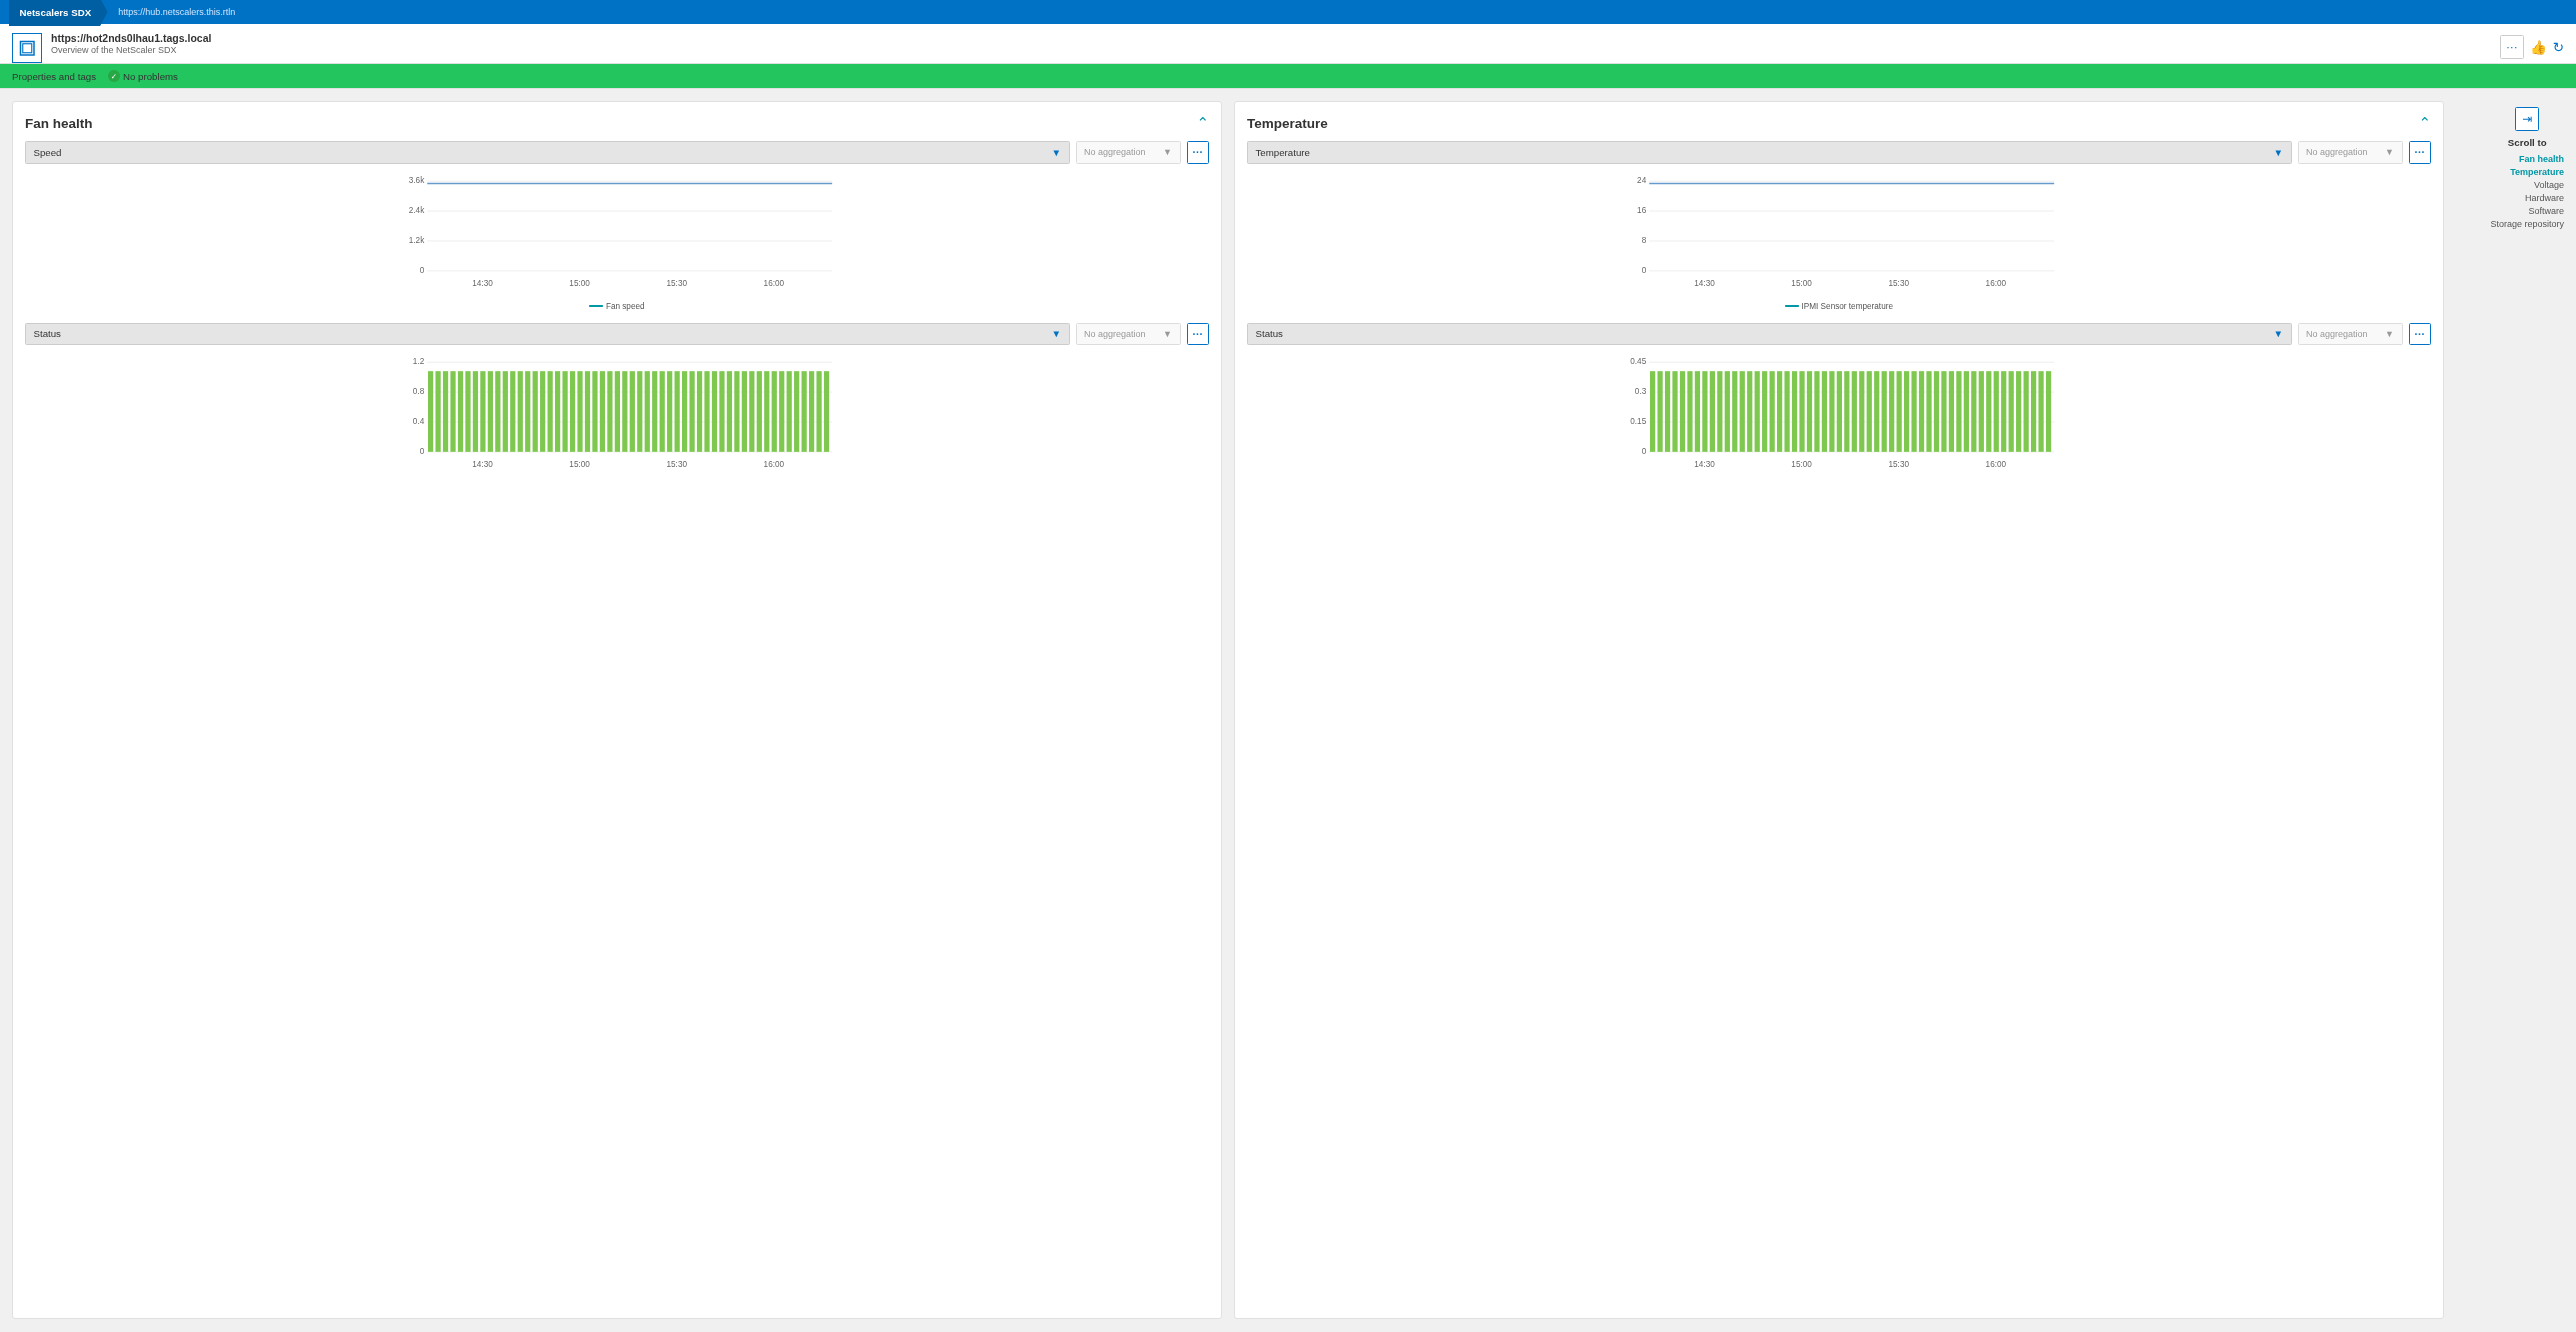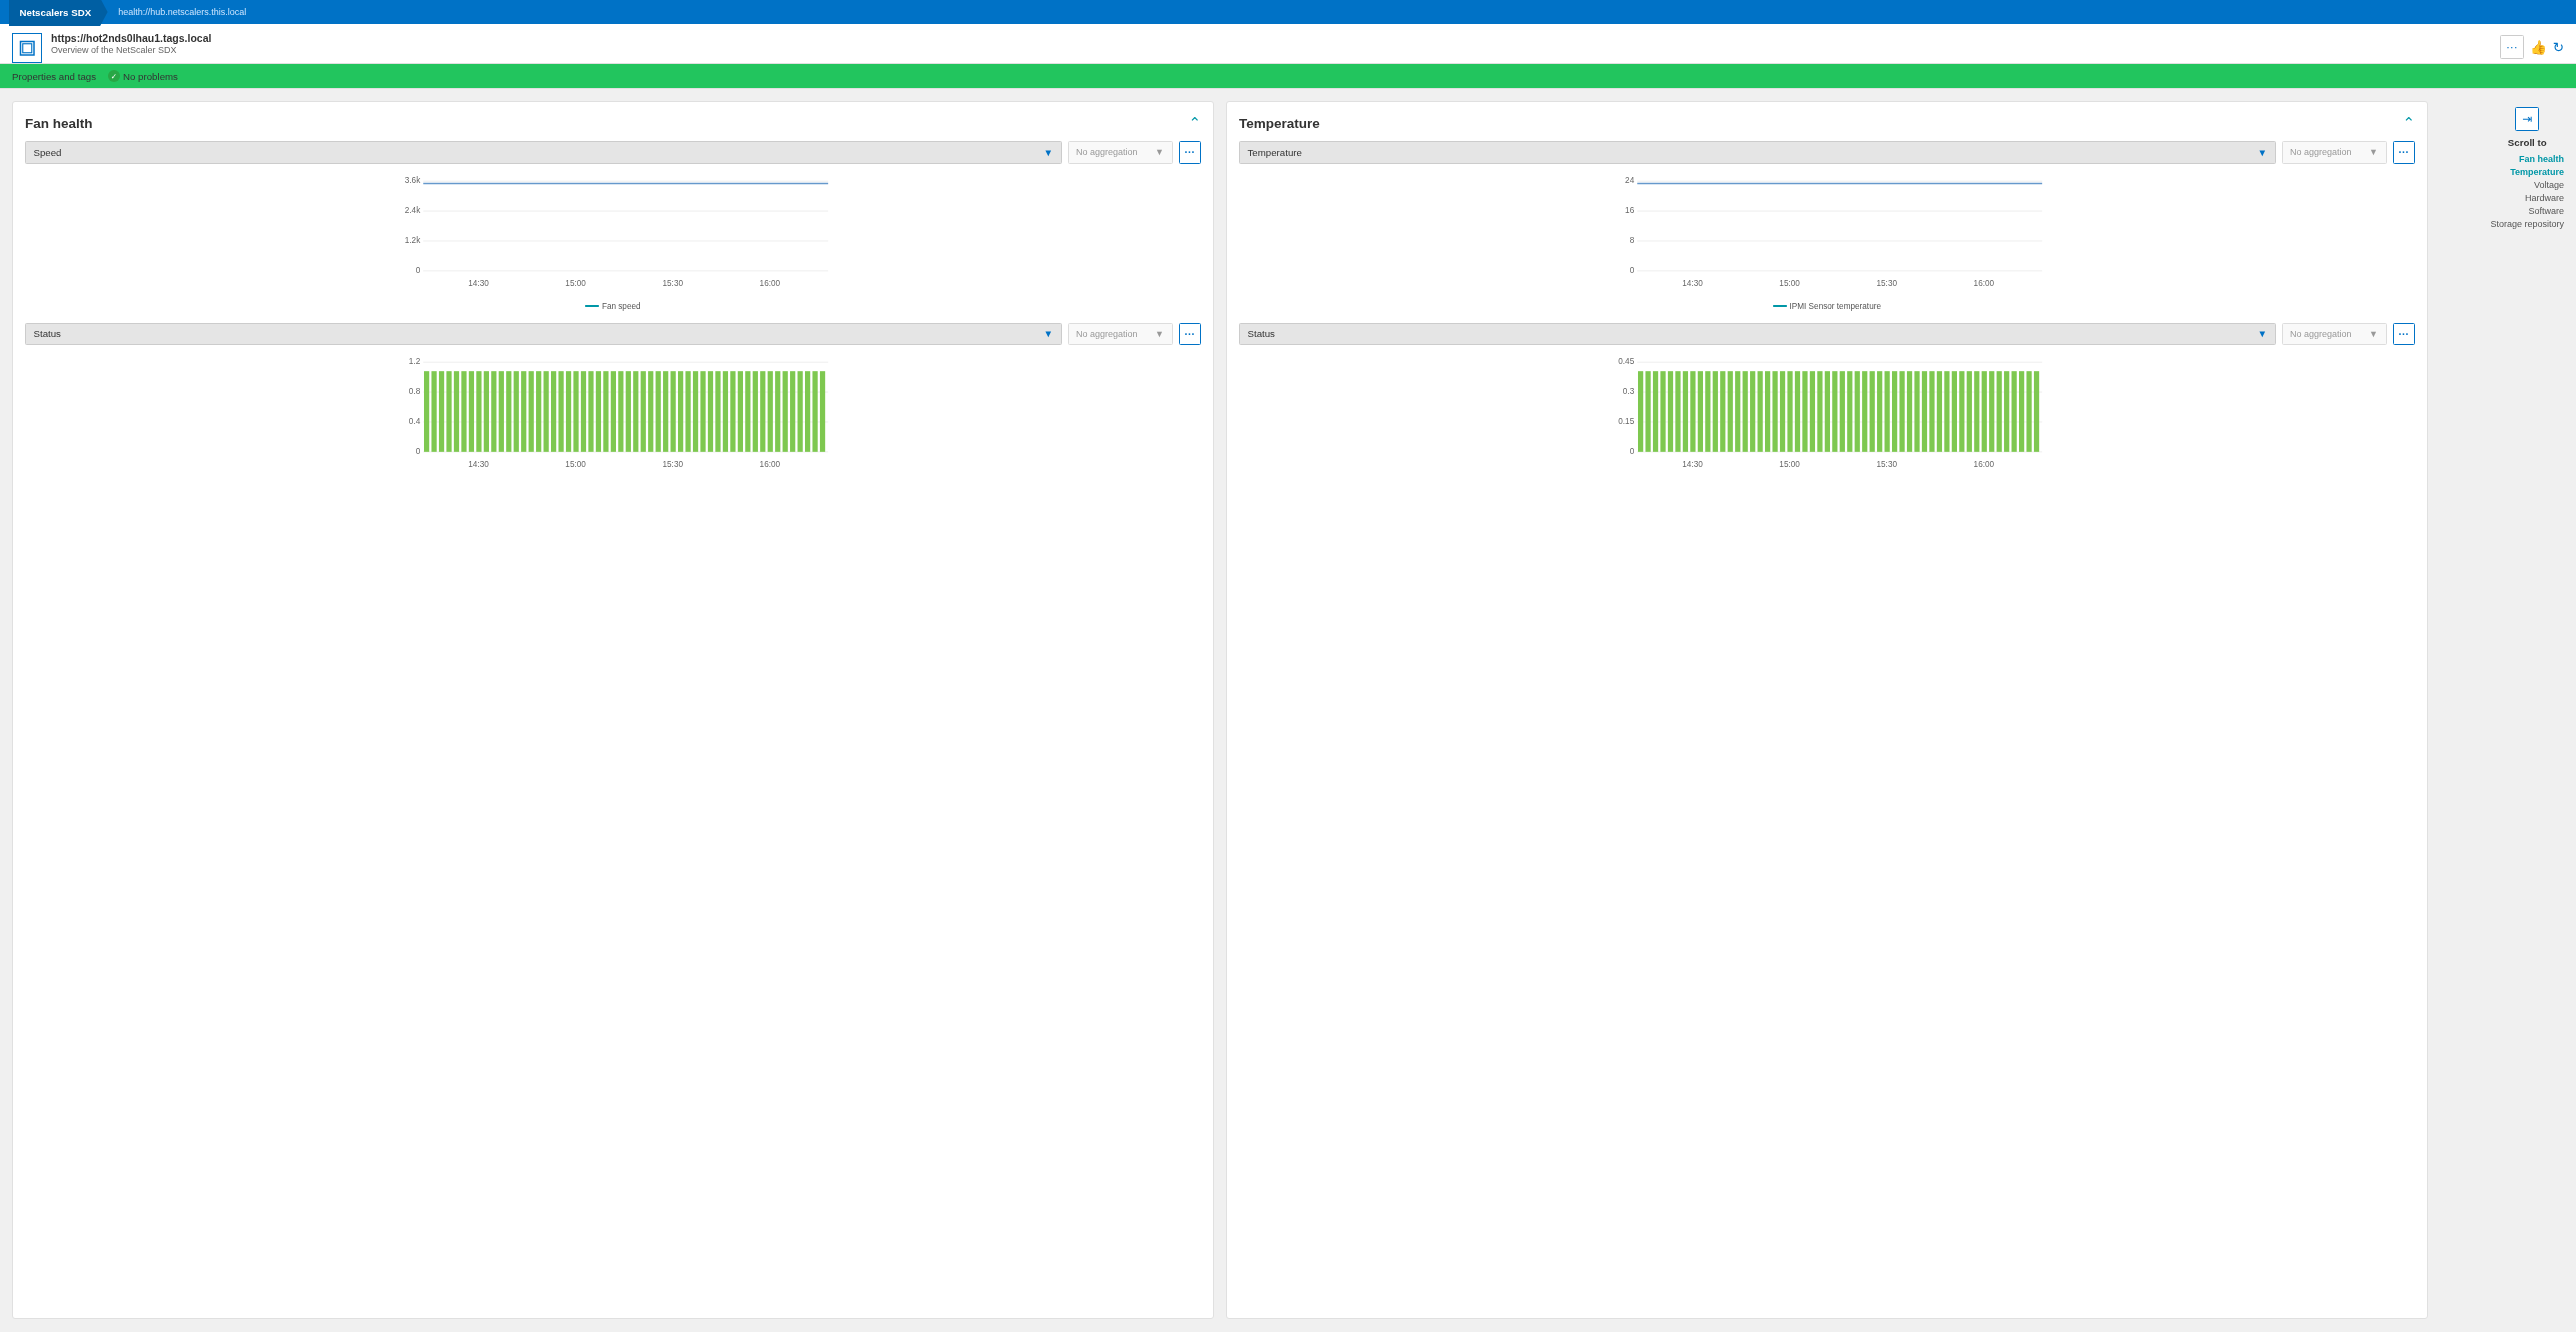--- a/index.html
+++ b/index.html
@@ -119,21 +119,21 @@
       display: flex;
       align-items: center;
       justify-content: center;
       font-size: 7.5px;
     }
 
     
     .main-layout {
       display: flex;
       padding: 12px;
-      gap: 16px;
+      gap: 0;
       min-height: calc(100vh - 90px);
       justify-content: space-between;
     }
     .content-area {
       flex: 1;
       display: flex;
       gap: 12px;
       flex-wrap: nowrap;
     }
     .panel {
@@ -286,21 +286,21 @@
     .scroll-link.active { color: #0097a7; font-weight: bold; }
     .scroll-link.inactive { color: #555; }
 
     svg text { font-family: Arial, sans-serif; }
   </style>
 </head>
 <body>
 
 <div class="top-nav">
   <div class="brand">Netscalers SDX</div>
-  <div class="breadcrumb">health://hub.netscalers.this.local</div>
+  <div class="breadcrumb">https://hub.netscalers.this.rtln</div>
 </div>
 
 <div class="header-section">
   <div class="header-left">
     <div class="header-icon-box">
       <svg width="16.5" height="16.5" viewBox="0 0 22 22">
         <rect x="2" y="2" width="18" height="18" fill="none" stroke="#0072c6" stroke-width="2"></rect>
         <rect x="5" y="5" width="12" height="12" fill="none" stroke="#0072c6" stroke-width="1.5"></rect>
       </svg>
     </div>

